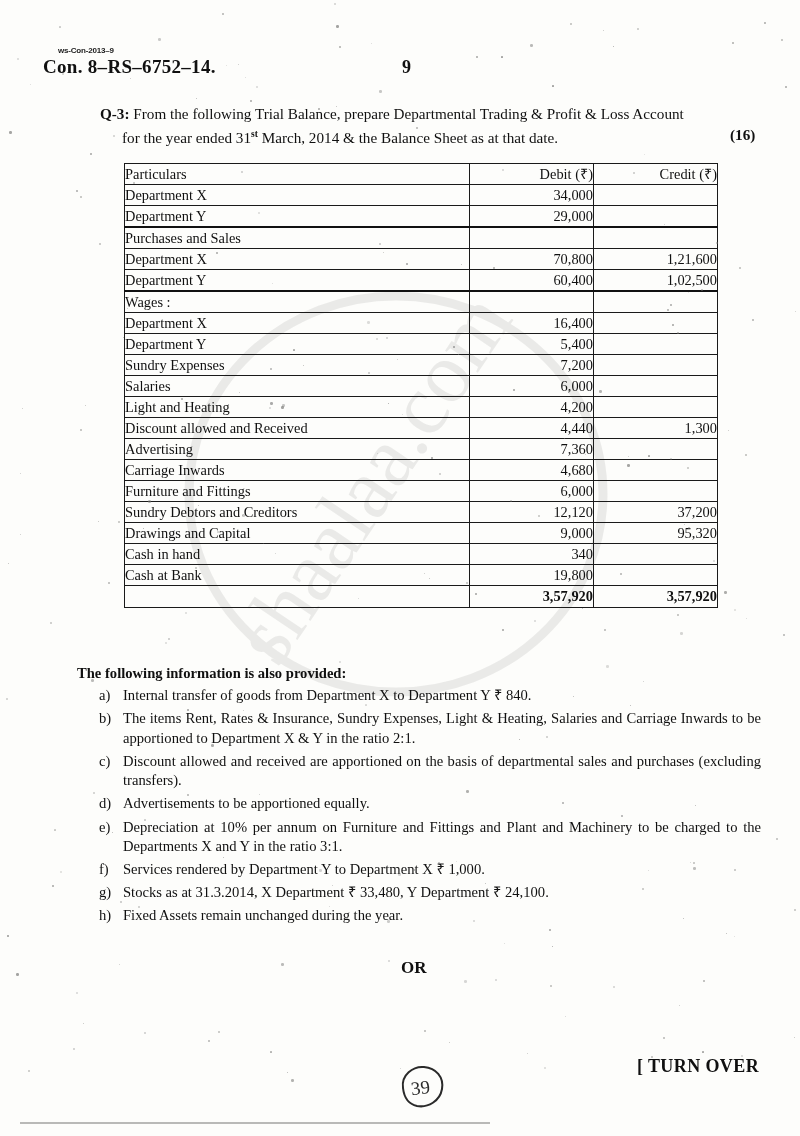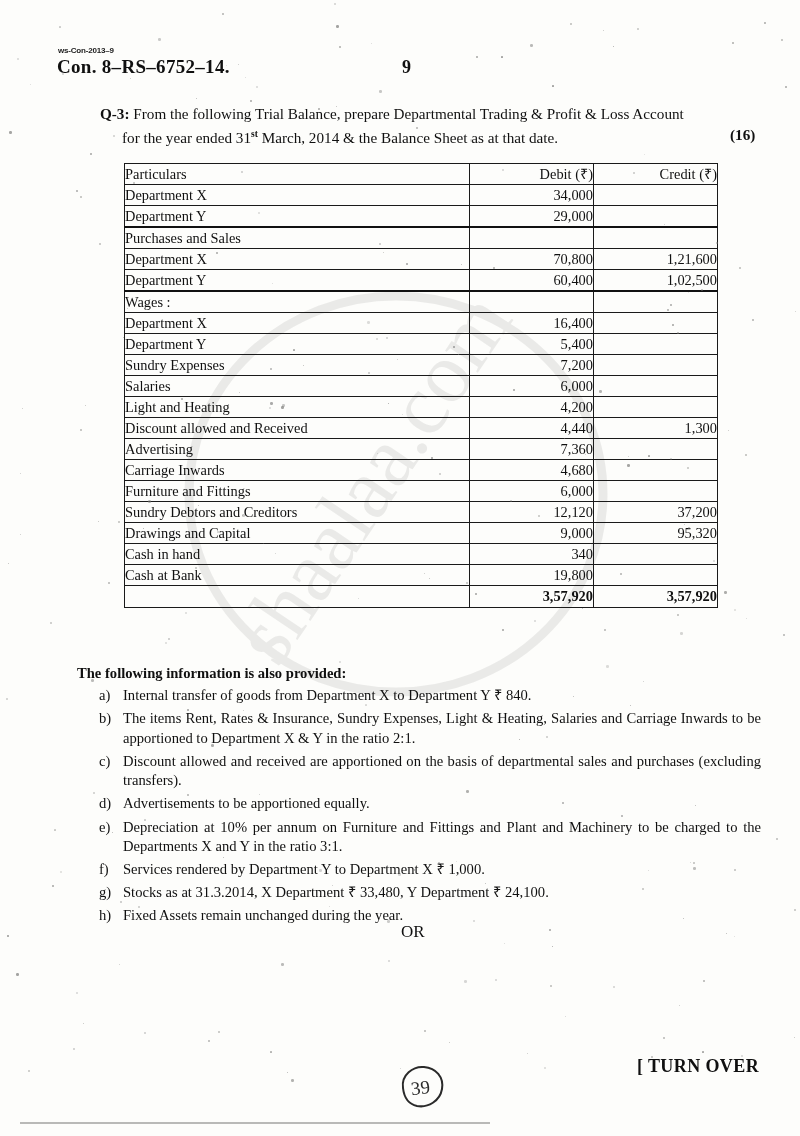--- a/index.html
+++ b/index.html
@@ -46,21 +46,21 @@
     top: 46px;
     font-family: "Liberation Sans", sans-serif;
     font-size: 8px;
     font-weight: bold;
     letter-spacing: -.2px;
     color: #1b1b1b;
     z-index: 3;
   }
   #con-no {
     position: absolute;
-    left: 57px;
+    left: 43px;
     top: 56px;
     font-size: 19px;
     font-weight: bold;
     letter-spacing: .3px;
     z-index: 3;
   }
   #page-no {
     position: absolute;
     left: 402px;
     top: 57px;
@@ -156,23 +156,23 @@
   ol.notes-list li .mk {
     position: absolute;
     left: 22px;
     top: 0;
   }
 
   
   #or-text {
     position: absolute;
     left: 401px;
-    top: 922px;
+    top: 958px;
     font-size: 17px;
-    font-weight: normal;
+    font-weight: bold;
     z-index: 3;
   }
   #turn-over {
     position: absolute;
     left: 637px;
     top: 1056px;
     font-family: Liberation Serif, serif;
     font-size: 18px;
     font-weight: bold;
     letter-spacing: .4px;

